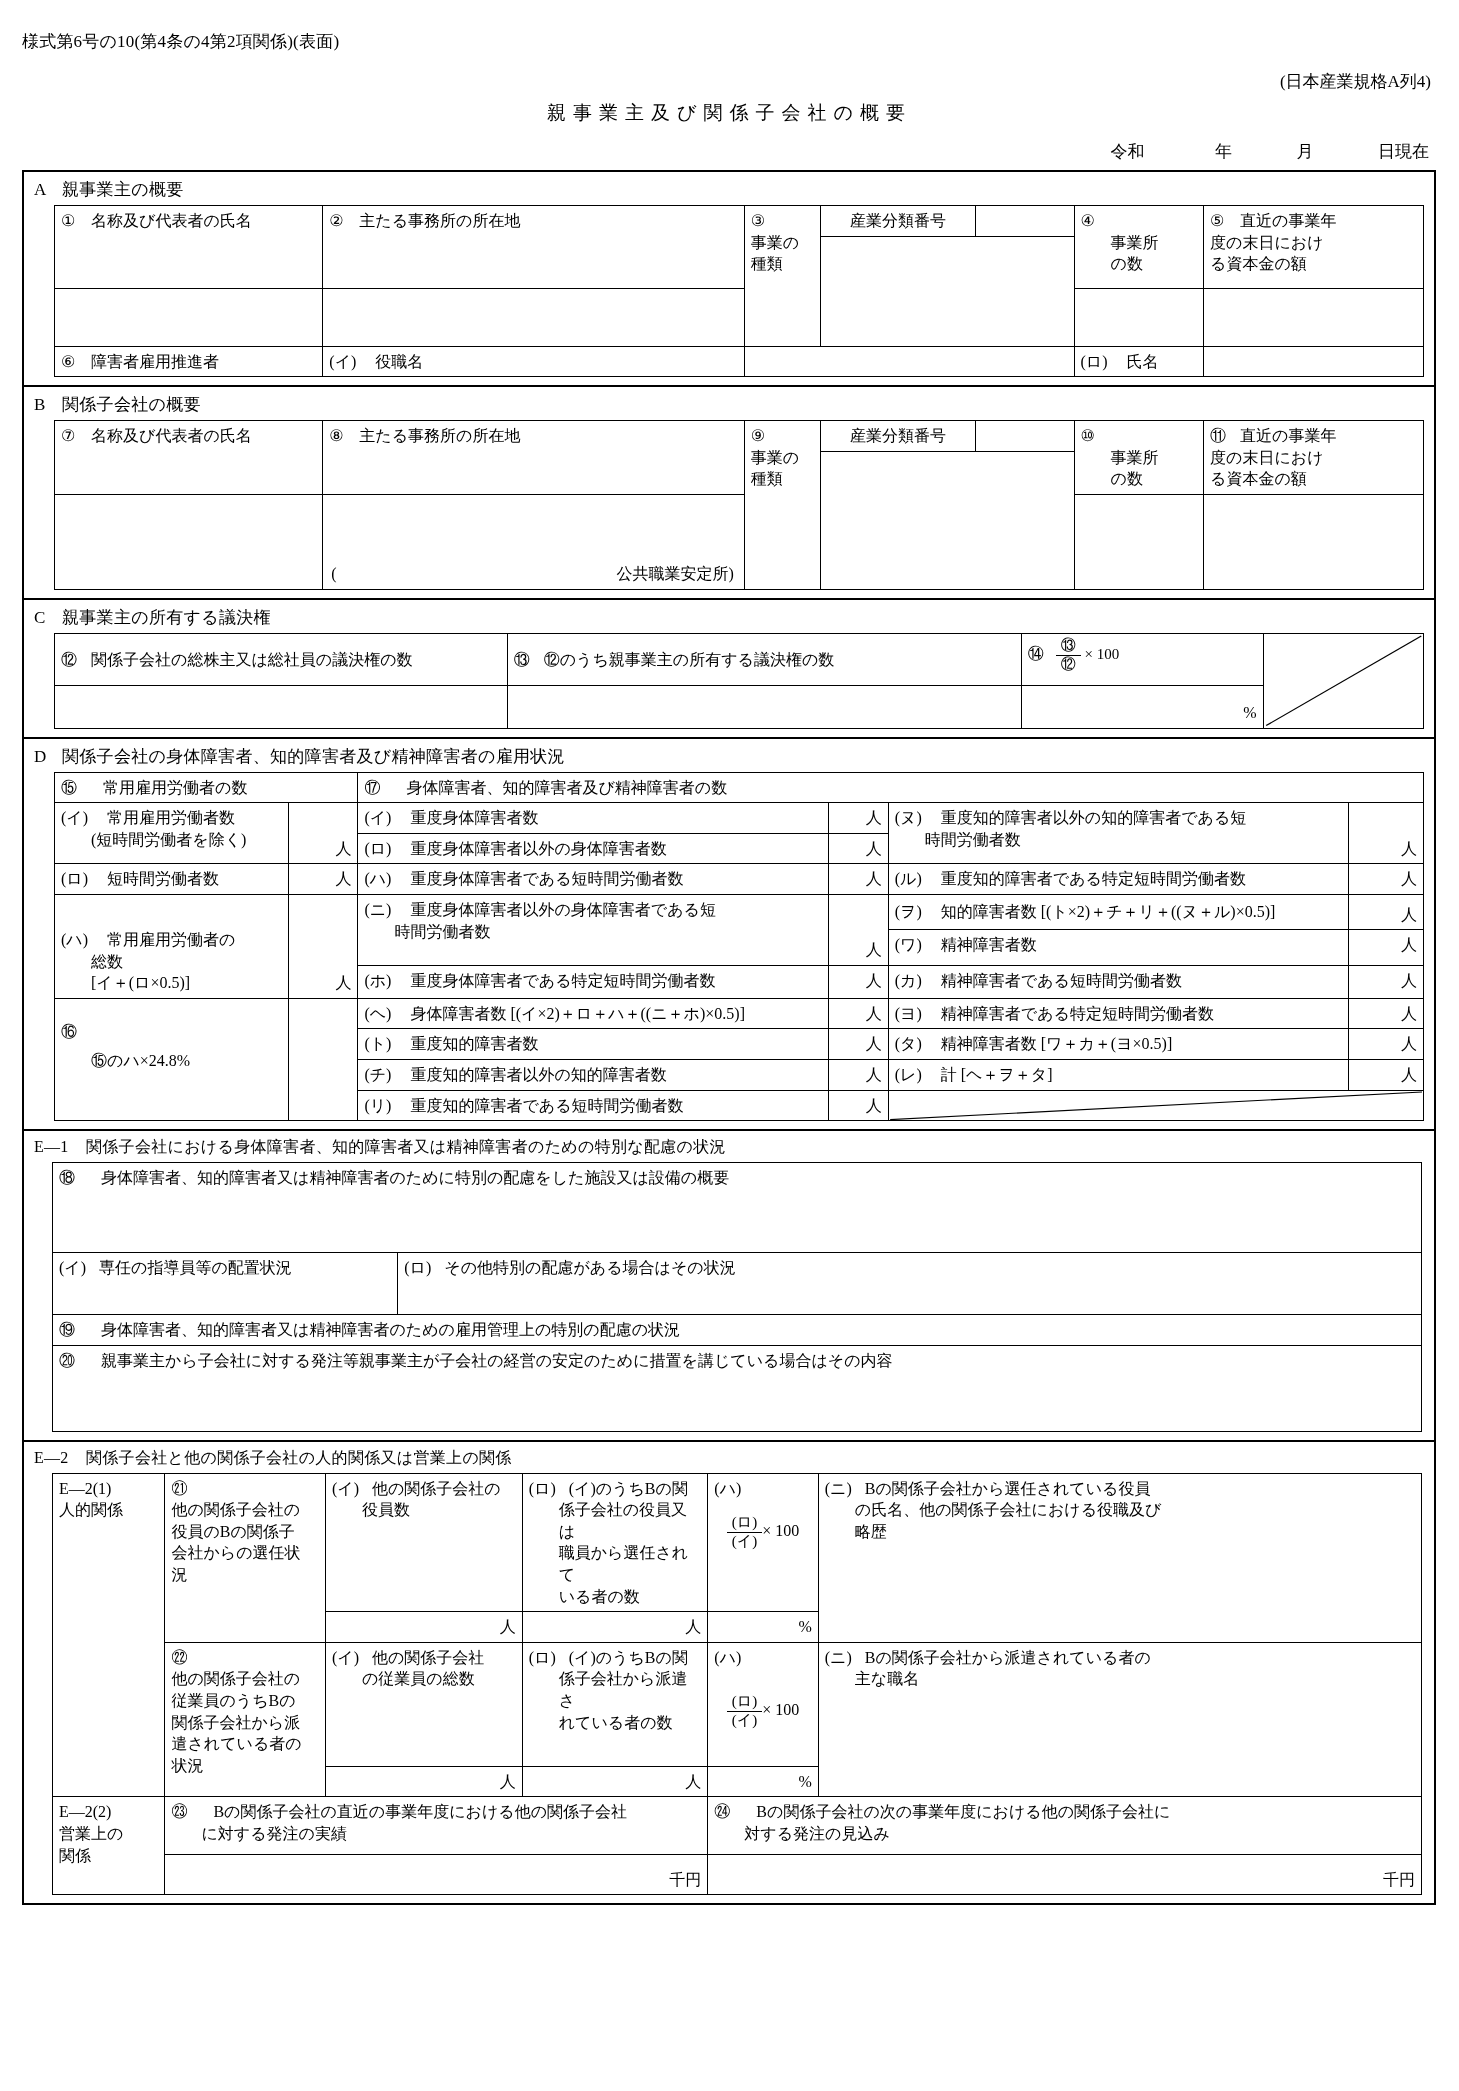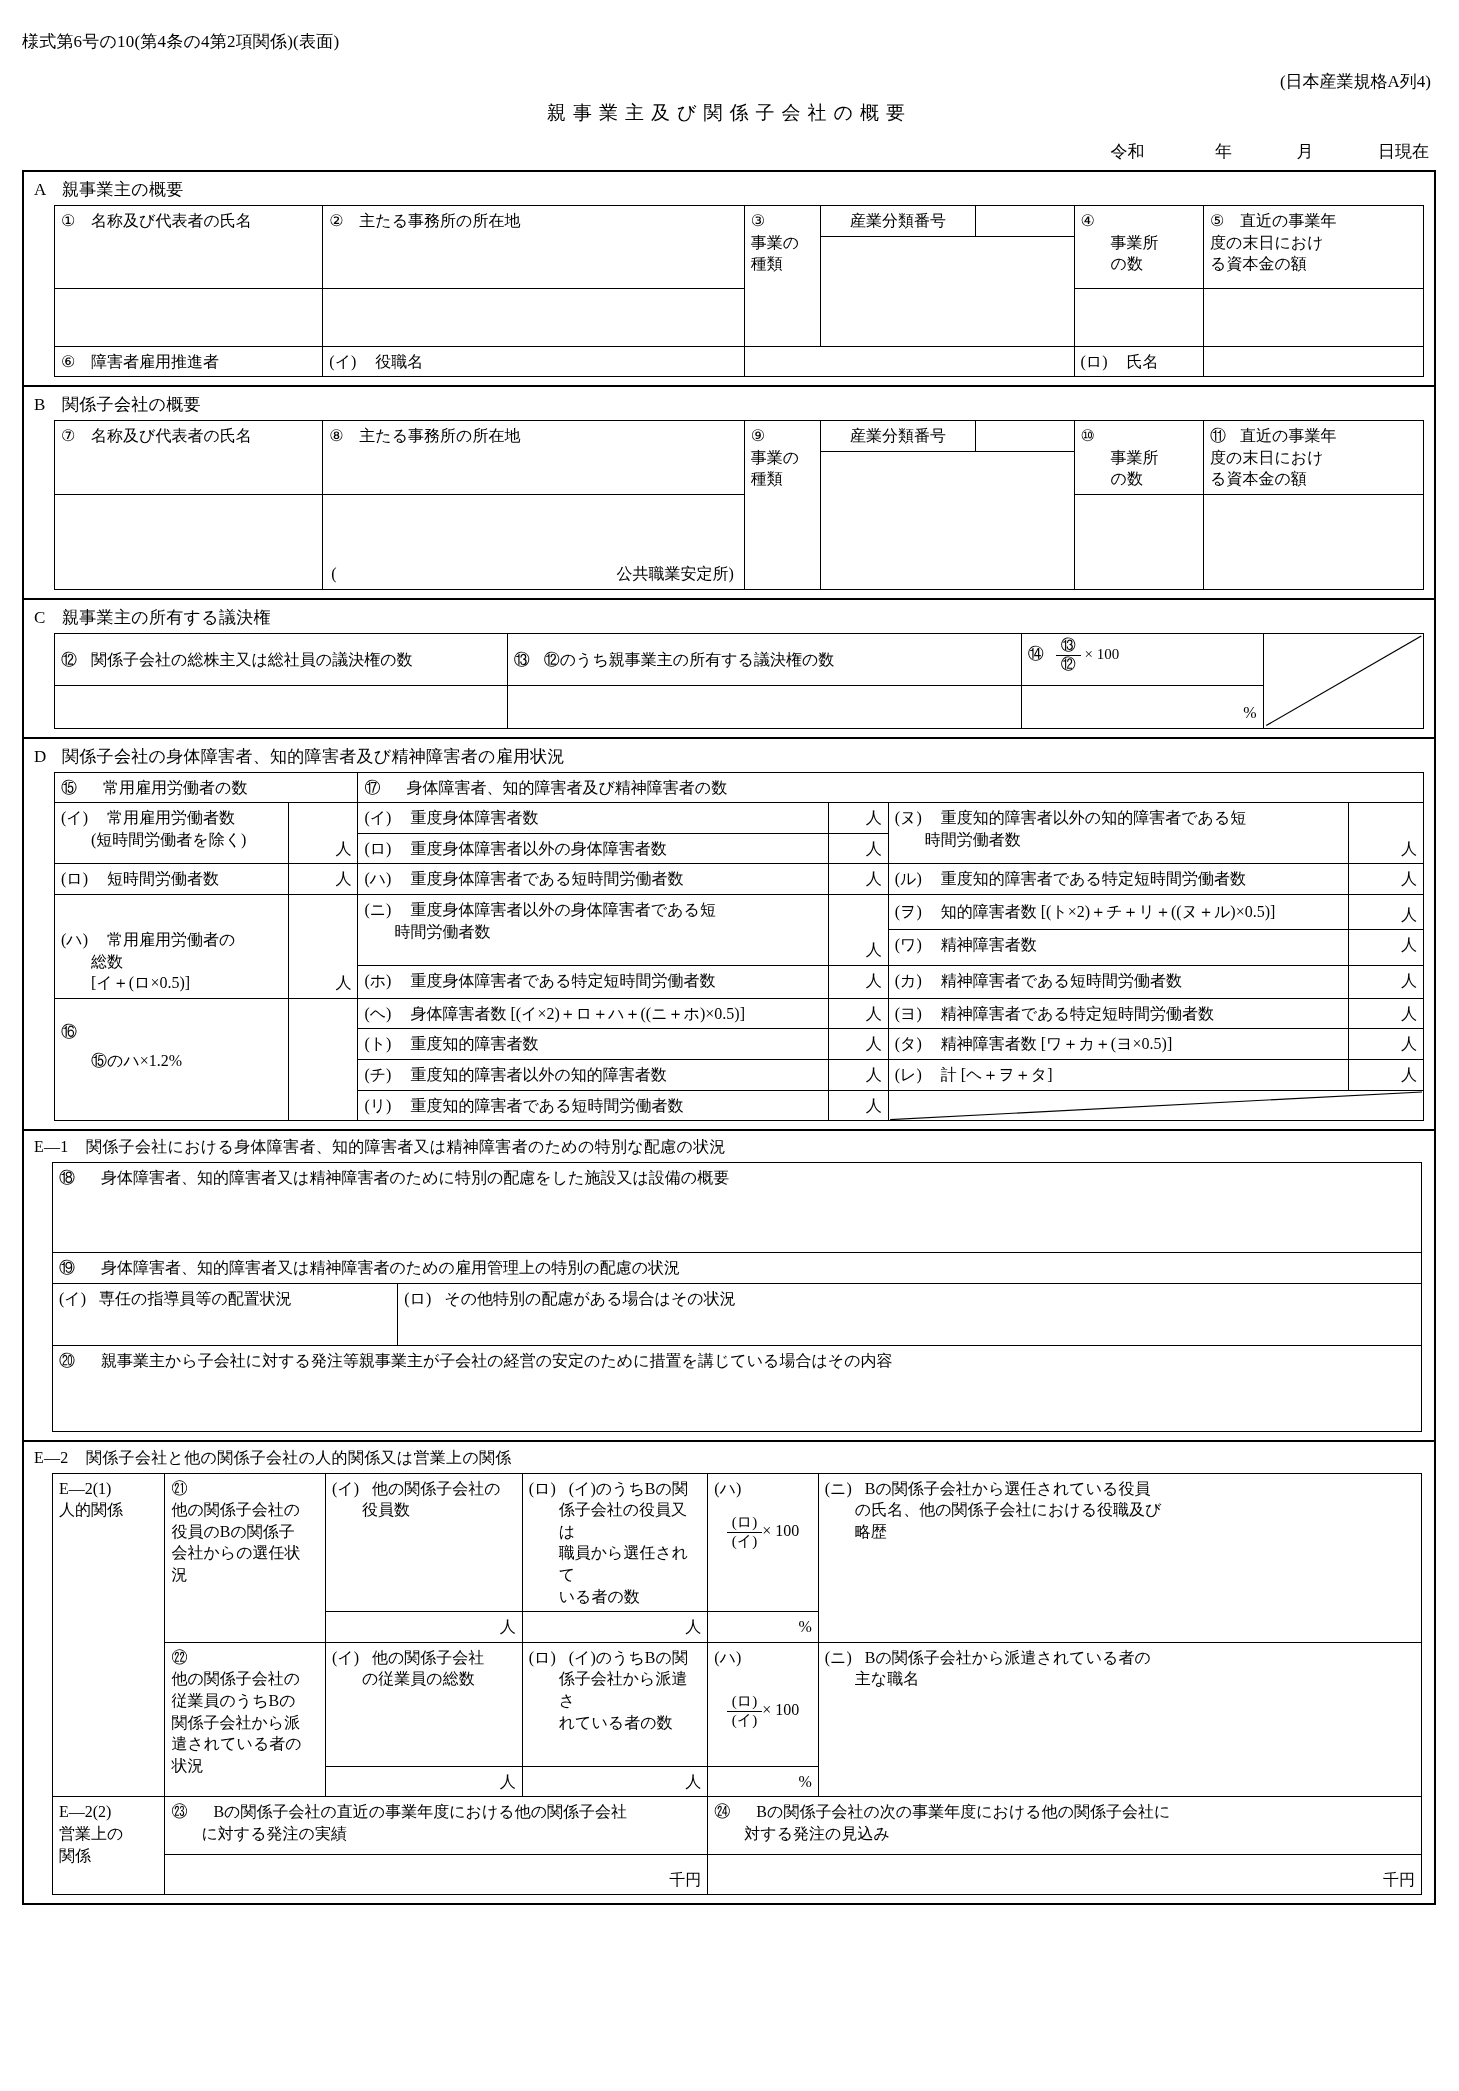--- a/index.html
+++ b/index.html
@@ -459,21 +459,21 @@
             </td>
             <td class="dot-b">
                   <span class="unit">人</span>
                 </td>
           </tr>
 
           <tr>
             <td rowspan="4">
               <div style="margin-top:18px">
                 <span>⑯</span>
-                <span class="indent2" style="margin-top:8px">⑮のハ×1.2%</span>
+                <span class="indent2" style="margin-top:8px">⑮のハ×24.8%</span>
               </div>
             </td>
             <td rowspan="4"></td>
             <td>
               <span class="kana">(ヘ)</span><span>身体障害者数 [(イ×2)＋ロ＋ハ＋((ニ＋ホ)×0.5)]</span>
             </td>
             <td>
                   <span class="unit">人</span>
                 </td>
             <td class="dot-b">
@@ -539,30 +539,30 @@
               <col style="width:344px">
               <col style="width:1020px">
             </colgroup>
           <tbody>
               <tr>
             <td colspan="2" style="height:90px">
               <span class="num-w">⑱</span><span>身体障害者、知的障害者又は精神障害者のために特別の配慮をした施設又は設備の概要</span>
             </td>
           </tr>
           <tr>
+            <td style="height:62px">
+              <span class="kana-n">(イ)</span><span>専任の指導員等の配置状況</span>
+            </td>
+            <td>
+              <span class="kana-n">(ロ)</span><span>その他特別の配慮がある場合はその状況</span>
+            </td>
+          </tr>
+          <tr>
             <td colspan="2" style="height:26px">
               <span class="num-w">⑲</span><span>身体障害者、知的障害者又は精神障害者のための雇用管理上の特別の配慮の状況</span>
-            </td>
-          </tr>
-          <tr>
-            <td style="height:62px">
-              <span class="kana-n">(イ)</span><span>専任の指導員等の配置状況</span>
-            </td>
-            <td>
-              <span class="kana-n">(ロ)</span><span>その他特別の配慮がある場合はその状況</span>
             </td>
           </tr>
           <tr>
             <td colspan="2" style="height:86px">
               <span class="num-w">⑳</span><span>親事業主から子会社に対する発注等親事業主が子会社の経営の安定のために措置を講じている場合はその内容</span>
             </td>
           </tr>
         </tbody>
           </table>
       </div>

